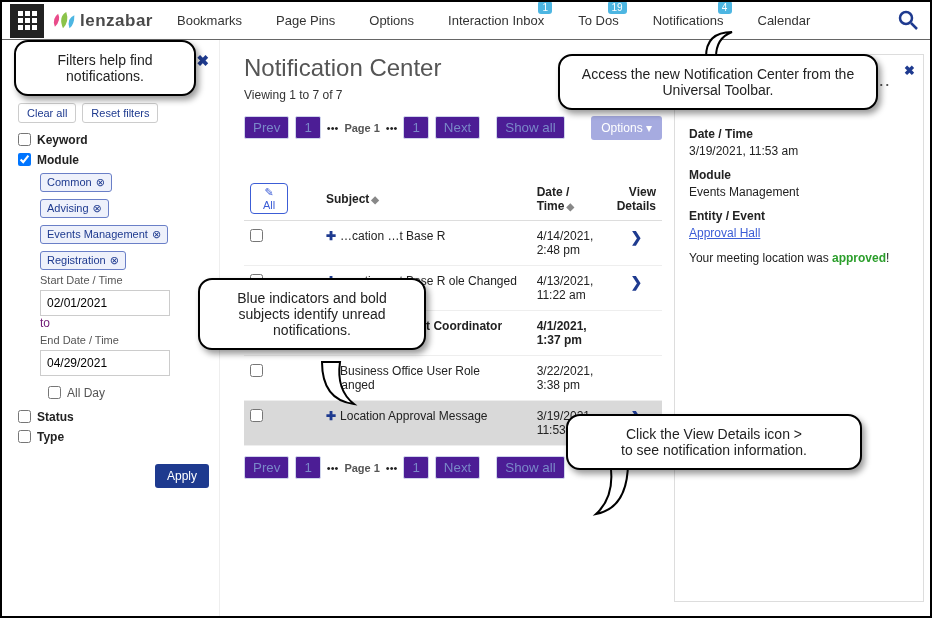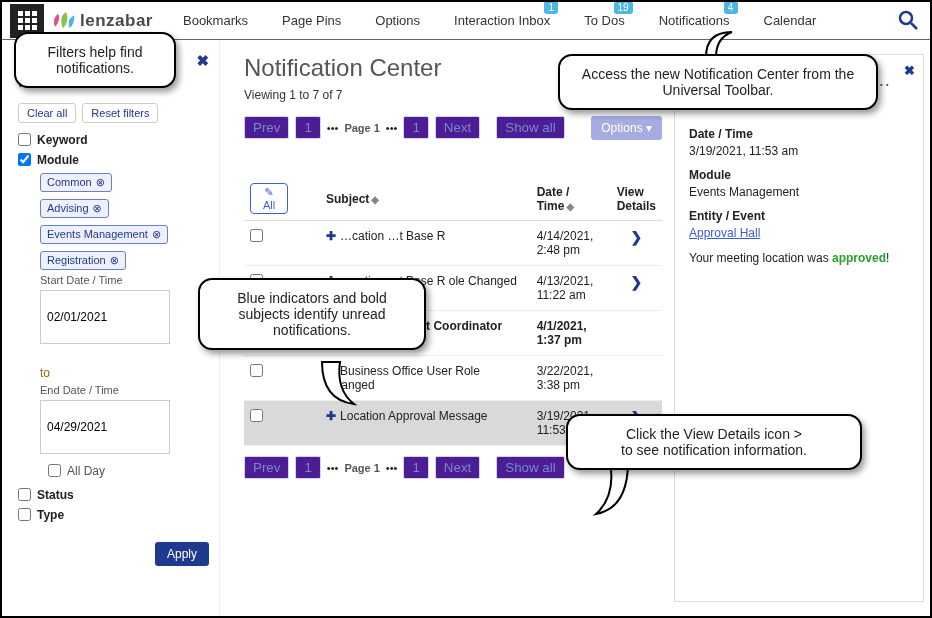--- a/index.html
+++ b/index.html
@@ -1,41 +1,41 @@
 <!DOCTYPE html>
 <html><head>
 <meta charset="utf-8">
 <style>
 *{box-sizing:border-box;margin:0;padding:0;font-family:Arial,Helvetica,sans-serif}
 body{background:#fff;color:#222;font-size:13px;width:932px;height:618px;position:relative;overflow:hidden;border:2px solid #000}
 .toolbar{height:38px;border-bottom:1px solid #666;display:flex;align-items:center;padding:0 8px;gap:0;position:relative}
 .apps-btn{width:34px;height:34px;background:#222;display:flex;align-items:center;justify-content:center;margin-right:6px}
 .apps-grid{display:grid;grid-template-columns:repeat(3,5px);grid-template-rows:repeat(3,5px);gap:2px}
 .apps-grid span{background:#fff;width:5px;height:5px}
-.brand{display:flex;align-items:center;gap:4px;margin-right:30px}
+.brand{display:flex;align-items:center;gap:4px;margin-right:24px}
 .brand svg{width:26px;height:22px}
 .brand-txt{font-size:17px;font-weight:600;color:#4a4a4a;letter-spacing:.5px}
 .nav{display:flex;gap:34px;align-items:center}
 .nav-item{position:relative;font-size:13px;color:#333;cursor:pointer}
 .badge{position:absolute;top:-12px;right:-8px;background:#4db6e2;color:#fff;font-size:10px;padding:1px 4px;border-radius:3px;min-width:14px;text-align:center}
 .search-ic{position:absolute;right:12px;top:8px;color:#1e3a8f;cursor:pointer}
 .body{display:flex;height:calc(100% - 38px)}
 .sidebar{width:218px;padding:12px 10px 12px 16px;border-right:1px solid #eee;overflow:auto}
 .side-title{font-size:17px;color:#555;font-weight:400;line-height:1.2}
 .close-x{float:right;color:#1e3a8f;font-weight:bold;cursor:pointer;font-size:15px}
 .filter-btns{margin:10px 0;display:flex;gap:6px}
 .mini-btn{border:1px solid #ccc;background:#fff;color:#1e3a8f;font-size:11px;padding:3px 8px;border-radius:3px;cursor:pointer}
 .chk{display:flex;align-items:center;gap:6px;margin:6px 0;font-weight:bold;font-size:12px}
 .chk input{width:13px;height:13px}
 .chips{margin-left:22px;display:flex;flex-direction:column;align-items:flex-start;gap:7px}
 .chip{border:1px solid #6a7fc7;background:#eef1fb;color:#1e3a8f;font-size:11px;padding:2px 6px;border-radius:3px;display:inline-flex;align-items:center;gap:4px}
 .chip .rm{font-size:11px}
 .sub-lbl{font-size:11px;color:#555;margin:4px 0 4px 22px}
-.date-in{margin-left:22px;width:130px;padding:19px 6px;border:1px solid #ccc;font-size:12px}
-.to{margin:22px 0 2px 22px;font-size:12px;color:#a16207}
+.date-in{margin-left:22px;width:130px;padding:5px 6px;border:1px solid #ccc;font-size:12px}
+.to{margin:0 0 2px 22px;font-size:12px;color:#701a75}
 .allday{margin:10px 0 0 30px;font-size:12px;color:#555;display:flex;gap:6px;align-items:flex-start}
 .apply{float:right;margin-top:14px;background:#1e3a8f;color:#fff;border:none;padding:5px 12px;border-radius:3px;font-size:12px;cursor:pointer}
 .main{flex:1;display:flex;padding:14px 6px 14px 24px;gap:12px}
 .center{flex:1}
 .ptitle{font-size:24px;color:#555;font-weight:300;margin-bottom:6px}
 .viewing{font-size:12px;color:#333;margin-bottom:14px}
 .pager{display:flex;gap:6px;align-items:center;font-size:11px;margin-bottom:10px}
 .pg-btn{border:1px solid #cfd5ec;background:#4c1d95;color:#7a88c9;padding:3px 8px;border-radius:2px;cursor:pointer}
 .pg-txt{color:#555;font-weight:bold}
 .options{float:right;background:#a6abe0;color:#fff;border:none;padding:5px 10px;border-radius:3px;font-size:12px;cursor:pointer}
@@ -174,21 +174,21 @@
         <button class="options"><span>Options</span> ▾</button>
       </div>
 
       <table class="tbl">
         <thead>
             <tr>
           <th style="width:50px"><button class="all-btn">✎ <span>All</span></button></th>
           <th style="width:26px"></th>
           <th><span>Subject</span><span class="sort">◆</span></th>
           <th style="width:80px"><span>Date / Time</span><span class="sort">◆</span></th>
-          <th style="width:50px;text-align:left">View Details</th>
+          <th style="width:50px;text-align:right">View Details</th>
         </tr>
           </thead>
         <tbody>
           <tr>
               <td><input type="checkbox" style=""></td>
               <td></td>
               <td><span class="plus">✚</span><span>…cation …t Base R</span></td>
               <td>4/14/2021, 2:48 pm</td>
               <td style="text-align:center"><span class="chev">❯</span></td>
             </tr>
@@ -240,21 +240,21 @@
       <h3>Location Approval Me…</h3>
       <div class="sub">Information</div>
       <div class="fld"><b>Date / Time</b><span>3/19/2021, 11:53 am</span></div>
       <div class="fld"><b>Module</b><span>Events Management</span></div>
       <div class="fld"><b>Entity / Event</b><a href="#">Approval Hall</a></div>
       <div class="fld"><span><span>Your meeting location was </span><span class="green">approved</span><span>!</span></span></div>
     </div>
   </div>
 </div>
 
-<div class="callout" style="left:12px;top:30px;width:162px">Filters help find notifications.</div>
+<div class="callout" style="left:12px;top:38px;width:182px">Filters help find notifications.</div>
 
 <div class="callout" style="left:556px;top:52px;width:320px">Access the new Notification Center from the Universal Toolbar.</div>
 <div class="tail" style="left:700px;top:26px">
   <svg width="34" height="30">
       <path d="M4 29 Q4 4 30 4 Q14 10 14 29 Z" fill="#fff" stroke="#000" stroke-width="2"></path>
     </svg>
 </div>
 
 <div class="callout" style="left:196px;top:276px;width:228px">Blue indicators and bold subjects identify unread notifications.</div>
 <div class="tail" style="left:316px;top:358px">

